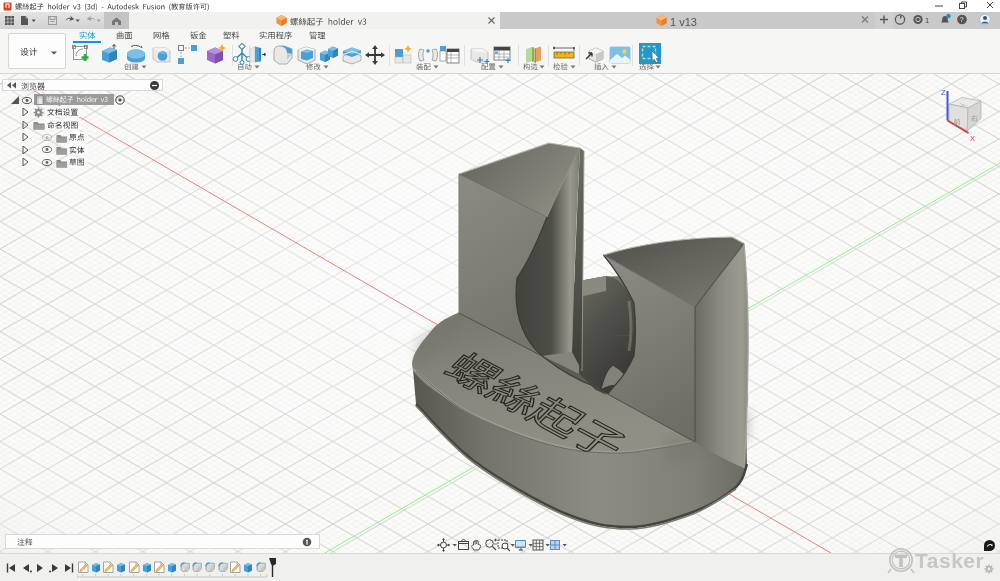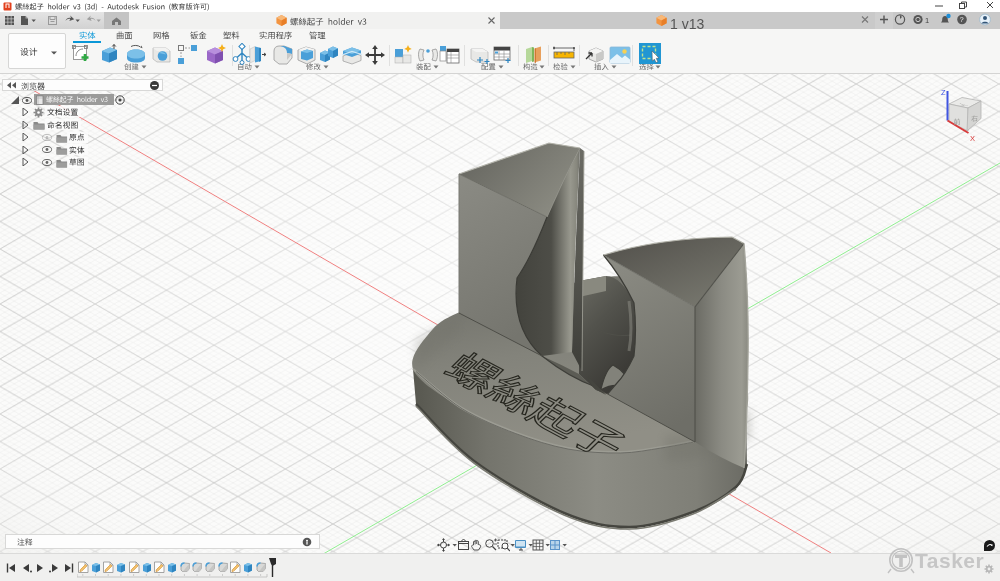--- a/index.html
+++ b/index.html
@@ -198,21 +198,21 @@
       <path transform="translate(0,9.7)" d="M6.4 -0.9C6.8 -0.5 7.2 0.1 7.5 0.5L7.9 0.2C7.7 -0.2 7.2 -0.8 6.8 -1.2ZM2.4 -1.9C2.5 -1.6 2.7 -1.3 2.8 -1L2.2 -0.9V-2.5H3.2V-5.5H2.2V-7H1.6V-5.5H0.6V-2.1H1.1V-2.5H1.6V-0.7L0.3 -0.5L0.5 0.1L2.9 -0.4C2.9 -0.3 3 -0.1 3 0L3.4 -0.1C3.4 -0.6 3.1 -1.4 2.9 -2ZM1.1 -5H1.7V-3H1.1ZM2.1 -5H2.7V-3H2.1ZM4.2 -1.1C4 -0.8 3.7 -0.4 3.4 -0.1L3.2 0.2C3.3 0.2 3.5 0.4 3.6 0.5C4 0.1 4.5 -0.5 4.8 -1ZM4.1 -5.1H5.3V-4.4H4.1ZM5.9 -5.1H7.1V-4.4H5.9ZM4.1 -6.2H5.3V-5.6H4.1ZM5.9 -6.2H7.1V-5.6H5.9ZM3.5 -1.2C3.7 -1.3 3.9 -1.3 5.4 -1.4V0C5.4 0.1 5.4 0.1 5.3 0.1C5.2 0.1 4.8 0.1 4.5 0.1C4.5 0.3 4.6 0.5 4.6 0.6C5.2 0.6 5.5 0.7 5.7 0.6C5.9 0.5 6 0.3 6 0V-1.5L7.3 -1.6C7.4 -1.4 7.5 -1.2 7.6 -1.1L8 -1.3C7.8 -1.7 7.4 -2.4 6.9 -2.8L6.5 -2.6C6.7 -2.4 6.8 -2.2 6.9 -2L4.7 -1.9C5.4 -2.3 6.2 -2.9 7 -3.5L6.5 -3.8C6.2 -3.6 6 -3.4 5.8 -3.2L4.7 -3.2C5 -3.4 5.3 -3.7 5.5 -3.9H7.6V-6.7H3.6V-3.9H4.8C4.5 -3.6 4.2 -3.4 4.1 -3.3C3.9 -3.2 3.8 -3.1 3.7 -3.1C3.7 -3 3.8 -2.7 3.8 -2.6C3.9 -2.6 4.1 -2.7 5.1 -2.7C4.7 -2.4 4.3 -2.2 4.1 -2.1C3.8 -1.9 3.6 -1.8 3.4 -1.8C3.4 -1.6 3.5 -1.3 3.5 -1.2Z M15.2 -2C15.5 -1.4 15.8 -0.6 16 -0.1L16.5 -0.3C16.4 -0.8 16 -1.6 15.7 -2.2ZM13.1 -2.2C13 -1.4 12.7 -0.7 12.3 -0.2C12.5 -0.2 12.7 -0.1 12.9 0C13.2 -0.5 13.5 -1.3 13.7 -2ZM10.2 -1.6C10.3 -1 10.4 -0.3 10.4 0.2L10.9 0.1C10.9 -0.4 10.8 -1.1 10.7 -1.7ZM9.2 -1.7C9.1 -1 8.9 -0.2 8.7 0.3C8.8 0.3 9 0.4 9.2 0.5C9.4 -0.1 9.6 -0.8 9.7 -1.5ZM11.2 -1.8C11.4 -1.3 11.6 -0.6 11.7 -0.2L12.2 -0.4C12.1 -0.8 11.9 -1.4 11.6 -1.9ZM12.8 -2.4C12.9 -2.4 13.1 -2.5 14.1 -2.6V-0C14.1 0.1 14.1 0.1 14 0.1C13.9 0.1 13.7 0.1 13.3 0.1C13.4 0.2 13.5 0.5 13.5 0.6C14 0.6 14.3 0.6 14.5 0.5C14.7 0.4 14.7 0.3 14.7 -0V-2.7L15.7 -2.8C15.8 -2.6 15.8 -2.4 15.9 -2.3L16.4 -2.5C16.2 -3 15.8 -3.8 15.5 -4.4L15 -4.1C15.2 -3.9 15.3 -3.5 15.5 -3.2L13.5 -3C14.3 -3.8 15 -4.7 15.7 -5.7L15.2 -6C15 -5.7 14.7 -5.3 14.5 -5L13.4 -4.9C13.8 -5.4 14.2 -6.1 14.6 -6.7L14 -7C13.7 -6.2 13.1 -5.4 13 -5.2C12.8 -4.9 12.7 -4.8 12.5 -4.8C12.6 -4.6 12.7 -4.4 12.7 -4.2C12.8 -4.3 13 -4.3 14.1 -4.4C13.7 -4 13.4 -3.6 13.2 -3.5C13 -3.2 12.8 -3 12.6 -2.9C12.6 -2.8 12.7 -2.5 12.8 -2.4ZM8.9 -2C9.1 -2.1 9.4 -2.2 11.6 -2.5L11.7 -2.1L12.2 -2.3C12.1 -2.7 11.9 -3.4 11.6 -3.9L11.1 -3.8C11.3 -3.6 11.4 -3.3 11.5 -3L9.8 -2.7C10.5 -3.5 11.3 -4.5 11.9 -5.5L11.4 -5.8C11.2 -5.5 10.9 -5 10.7 -4.7L9.6 -4.6C10.1 -5.2 10.6 -6 11 -6.8L10.5 -7.1C10.1 -6.2 9.4 -5.2 9.2 -4.9C9 -4.7 8.8 -4.5 8.7 -4.5C8.8 -4.3 8.8 -4 8.9 -3.9C9 -4 9.2 -4 10.3 -4.1C9.9 -3.7 9.6 -3.3 9.4 -3.1C9.1 -2.8 8.9 -2.6 8.7 -2.6C8.8 -2.4 8.9 -2.1 8.9 -2Z M17.6 -3.3C17.6 -1.8 17.5 -0.4 17 0.4C17.2 0.5 17.4 0.7 17.6 0.7C17.8 0.3 18 -0.3 18.1 -1C18.7 0.2 19.7 0.5 21.5 0.5H24.7C24.7 0.3 24.8 -0 25 -0.2C24.4 -0.1 21.9 -0.1 21.5 -0.2C20.7 -0.2 20 -0.2 19.6 -0.4V-2.1H20.9V-2.7H19.6V-3.9H21V-4.5H19.4V-5.5H20.8V-6.1H19.4V-7H18.8V-6.1H17.4V-5.5H18.8V-4.5H17.2V-3.9H19V-0.7C18.6 -1 18.4 -1.4 18.2 -2C18.2 -2.4 18.2 -2.8 18.2 -3.2ZM21.4 -4.3V-1.6C21.4 -0.9 21.6 -0.7 22.4 -0.7C22.6 -0.7 23.7 -0.7 23.9 -0.7C24.6 -0.7 24.8 -1 24.9 -2.2C24.7 -2.2 24.5 -2.3 24.3 -2.4C24.3 -1.4 24.2 -1.3 23.9 -1.3C23.6 -1.3 22.7 -1.3 22.5 -1.3C22.1 -1.3 22 -1.3 22 -1.6V-3.8H23.8V-3.6H24.4V-6.7H21.3V-6.1H23.8V-4.3Z M29.1 -4.5V-3.3H25.6V-2.7H29.1V-0.2C29.1 -0 29 0 28.9 0C28.7 0 28.1 0.1 27.4 0C27.5 0.2 27.6 0.5 27.7 0.7C28.5 0.7 29 0.7 29.3 0.6C29.7 0.5 29.8 0.3 29.8 -0.2V-2.7H33.2V-3.3H29.8V-4.2C30.7 -4.7 31.8 -5.5 32.5 -6.2L32.1 -6.5L31.9 -6.5H26.5V-5.9H31.2C30.6 -5.4 29.8 -4.9 29.1 -4.5Z M38.6 0H39.3V-3.3C39.8 -3.8 40.1 -4 40.6 -4C41.2 -4 41.5 -3.6 41.5 -2.8V0H42.2V-2.9C42.2 -4 41.8 -4.7 40.8 -4.7C40.2 -4.7 39.7 -4.3 39.3 -3.9L39.3 -4.9V-6.7H38.6Z M45.4 0.1C46.6 0.1 47.6 -0.8 47.6 -2.3C47.6 -3.8 46.6 -4.7 45.4 -4.7C44.3 -4.7 43.3 -3.8 43.3 -2.3C43.3 -0.8 44.3 0.1 45.4 0.1ZM45.4 -0.5C44.7 -0.5 44.1 -1.2 44.1 -2.3C44.1 -3.3 44.7 -4 45.4 -4C46.2 -4 46.8 -3.3 46.8 -2.3C46.8 -1.2 46.2 -0.5 45.4 -0.5Z M49.6 0.1C49.8 0.1 49.9 0.1 50 0L49.9 -0.5C49.8 -0.5 49.8 -0.5 49.7 -0.5C49.6 -0.5 49.5 -0.6 49.5 -0.9V-6.7H48.8V-0.9C48.8 -0.3 49 0.1 49.6 0.1Z M52.7 0.1C53.2 0.1 53.7 -0.2 54.1 -0.5H54.1L54.2 0H54.8V-6.7H54V-4.9L54.1 -4.1C53.7 -4.5 53.3 -4.7 52.8 -4.7C51.8 -4.7 50.8 -3.8 50.8 -2.3C50.8 -0.8 51.6 0.1 52.7 0.1ZM52.9 -0.5C52.1 -0.5 51.6 -1.2 51.6 -2.3C51.6 -3.3 52.2 -4 52.9 -4C53.3 -4 53.7 -3.9 54 -3.6V-1.2C53.7 -0.7 53.3 -0.5 52.9 -0.5Z M58.2 0.1C58.8 0.1 59.3 -0.1 59.7 -0.4L59.4 -0.9C59.1 -0.6 58.7 -0.5 58.3 -0.5C57.4 -0.5 56.8 -1.1 56.8 -2.1H59.9C59.9 -2.2 59.9 -2.4 59.9 -2.5C59.9 -3.8 59.2 -4.7 58.1 -4.7C57 -4.7 56 -3.8 56 -2.3C56 -0.8 57 0.1 58.2 0.1ZM56.8 -2.6C56.9 -3.6 57.4 -4.1 58.1 -4.1C58.8 -4.1 59.2 -3.6 59.2 -2.6Z M61 0H61.8V-2.9C62.1 -3.7 62.5 -4 62.9 -4C63.1 -4 63.2 -4 63.4 -3.9L63.5 -4.6C63.4 -4.7 63.2 -4.7 63 -4.7C62.5 -4.7 62.1 -4.3 61.7 -3.7H61.7L61.6 -4.6H61Z M69.5 0H70.3L72 -4.6H71.2L70.3 -2C70.2 -1.5 70.1 -1.1 69.9 -0.6H69.9C69.7 -1.1 69.6 -1.5 69.5 -2L68.6 -4.6H67.8Z M74.3 0.1C75.4 0.1 76.3 -0.5 76.3 -1.6C76.3 -2.5 75.7 -3 75 -3.2V-3.3C75.6 -3.5 76.1 -4 76.1 -4.7C76.1 -5.7 75.3 -6.3 74.3 -6.3C73.6 -6.3 73 -6 72.5 -5.5L73 -5C73.3 -5.4 73.7 -5.6 74.2 -5.6C74.9 -5.6 75.3 -5.3 75.3 -4.7C75.3 -4 74.8 -3.5 73.6 -3.5V-2.9C75 -2.9 75.5 -2.4 75.5 -1.7C75.5 -1 75 -0.5 74.2 -0.5C73.5 -0.5 73.1 -0.9 72.7 -1.2L72.3 -0.7C72.7 -0.3 73.3 0.1 74.3 0.1Z" fill="#444444"></path>
     </svg>
     <svg class="abs" style="left:487px;top:16px" width="9" height="9">
       <path d="M1.5 1.5l6 6M7.5 1.5l-6 6" stroke="#666" stroke-width="1.1"></path>
     </svg>
     <svg class="abs" style="left:656px;top:15px" width="11" height="11">
       <path d="M5.5 0L10.6 2.8v5.4L5.5 11 0.4 8.2V2.8z" fill="#f39440"></path>
       <path d="M5.5 0L10.6 2.8 5.5 5.6 0.4 2.8z" fill="#f8b878"></path>
       <path d="M5.5 5.6l5.1-2.8v5.4L5.5 11z" fill="#e87f28"></path>
     </svg>
-    <div class="abs" style="left:670px;top:15.5px;font-size:14px;color:#555;">1 v13</div>
+    <div class="abs" style="left:670px;top:15.5px;font-size:11px;color:#555;">1 v13</div>
     <svg class="abs" style="left:855px;top:12px" width="145" height="17">
 <path d="M7 4.5l6 6M13 4.5l-6 6" stroke="#777" stroke-width="1.1"></path>
 <rect x="20" y="0" width="18" height="17" fill="#cfcfcf"></rect>
 <path d="M29 3.5v8M25 7.5h8" stroke="#555" stroke-width="1.4"></path>
 <circle cx="45" cy="7.5" r="4.6" fill="none" stroke="#555" stroke-width="1.2"></circle>
       <path d="M45 3l2 2-2 2z" fill="#555"></path>
 <circle cx="63" cy="7.5" r="4.6" fill="#555"></circle>
       <circle cx="63" cy="7.5" r="2.2" fill="none" stroke="#ccc" stroke-width="1"></circle>
       <text x="70" y="10.5" font-size="7.5" fill="#444">1</text>
 <path d="M86 10.5h8c-1-1-1.2-1.8-1.2-3 0-2-1-3.5-2.8-3.5s-2.8 1.5-2.8 3.5c0 1.2-0.2 2-1.2 3z" fill="#555"></path>

